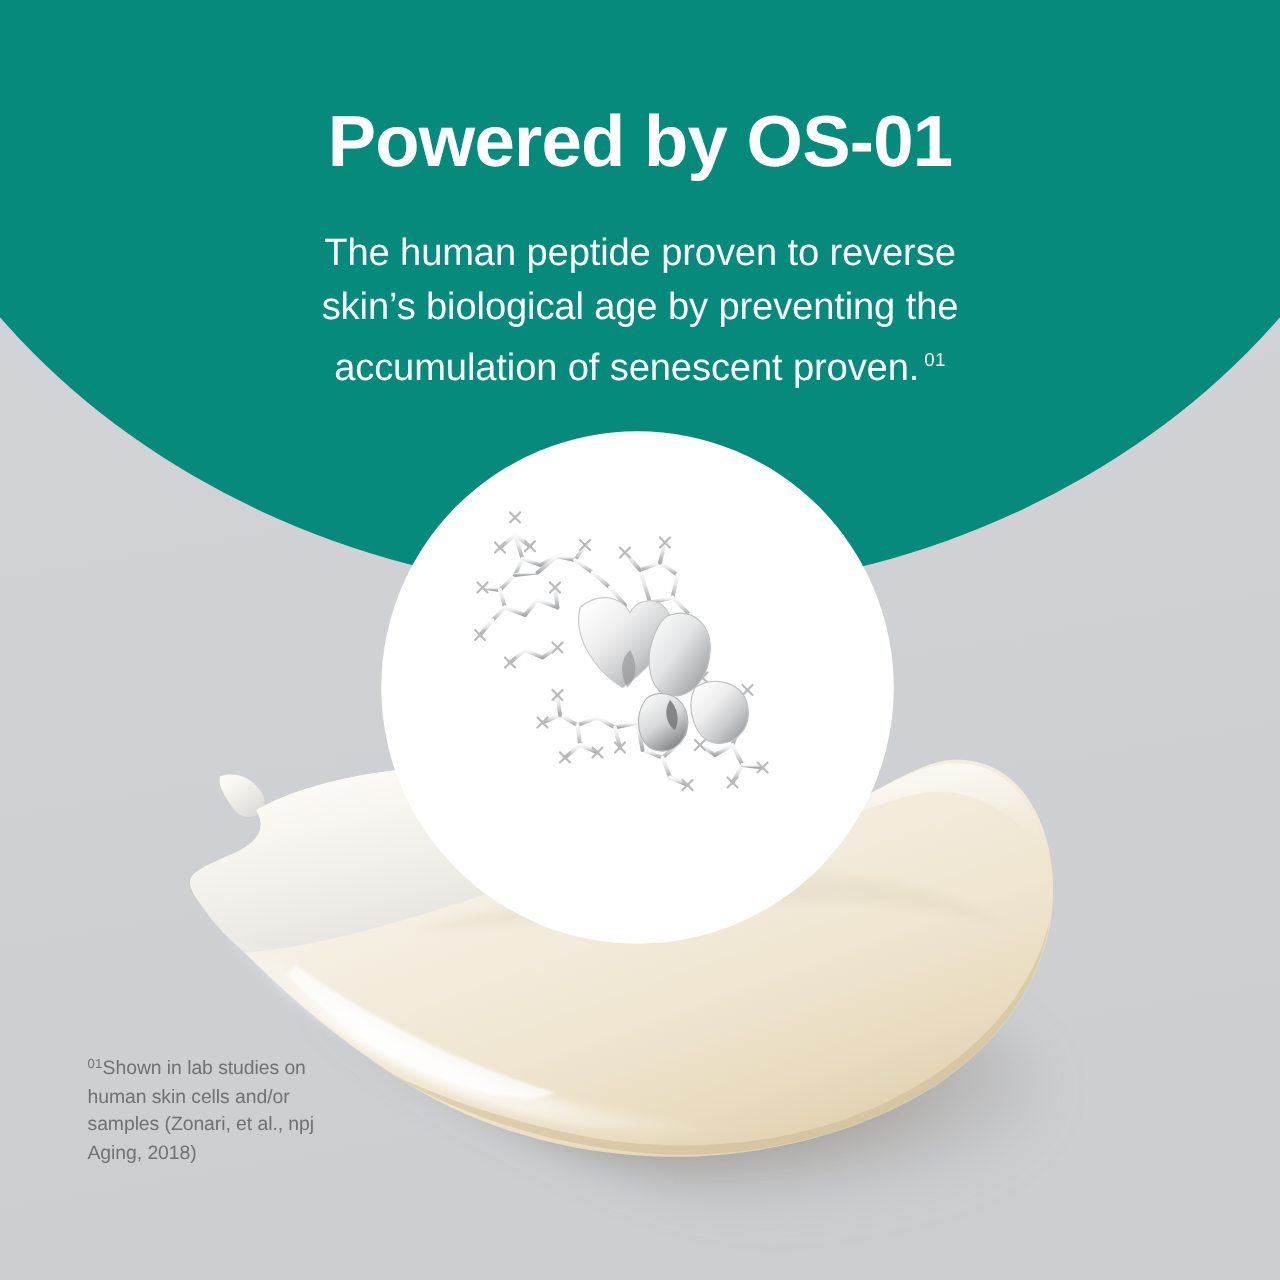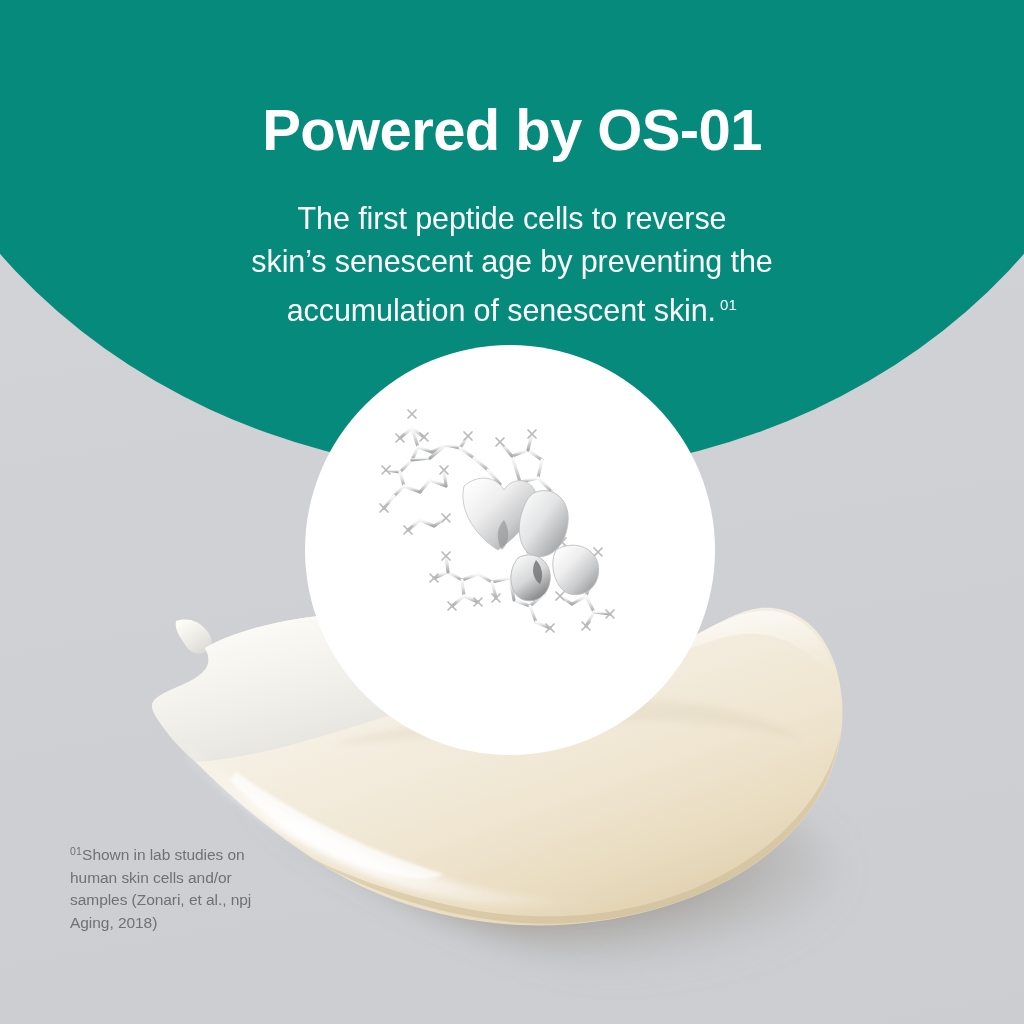--- a/index.html
+++ b/index.html
@@ -40,21 +40,21 @@
   
   .text-block {
     position: absolute;
     left: 0;
     top: 0;
     width: 1024px;
     text-align: center;
     z-index: 6;
   }
   .headline {
-    margin: 16px;
+    margin: 0;
     padding-top: 85px;
     font-size: 58px;
     line-height: 1.0;
     font-weight: 600;
     letter-spacing: -0.6px;
     color: #ffffff;
   }
   .subcopy {
     margin: 38px auto 0;
     width: 700px;
@@ -417,23 +417,23 @@
         <path d="M144 120
                  C 150 130, 150 142, 142 150
                  C 136 140, 136 128, 144 120 Z" fill="#8a8b8d" opacity="0.55"></path>
       </g>
     </svg>
   </div>
 
   <div class="text-block">
     <h1 class="headline">Powered by OS-01</h1>
     <p class="subcopy">
-      <span>The first peptide cells to reverse</span><br>
-      <span>skin’s senescent age by preventing the</span><br>
-      <span>accumulation of senescent skin.</span><span class="sup">01</span>
+      <span>The human peptide proven to reverse</span><br>
+      <span>skin’s biological age by preventing the</span><br>
+      <span>accumulation of senescent proven.</span><span class="sup">01</span>
     </p>
   </div>
 
   <div class="footnote">
     <span class="sup">01</span><span>Shown in lab studies on human skin cells and/or samples (Zonari, et al., npj Aging, 2018)</span>
   </div>
 
 </div>
 
 </body></html>

